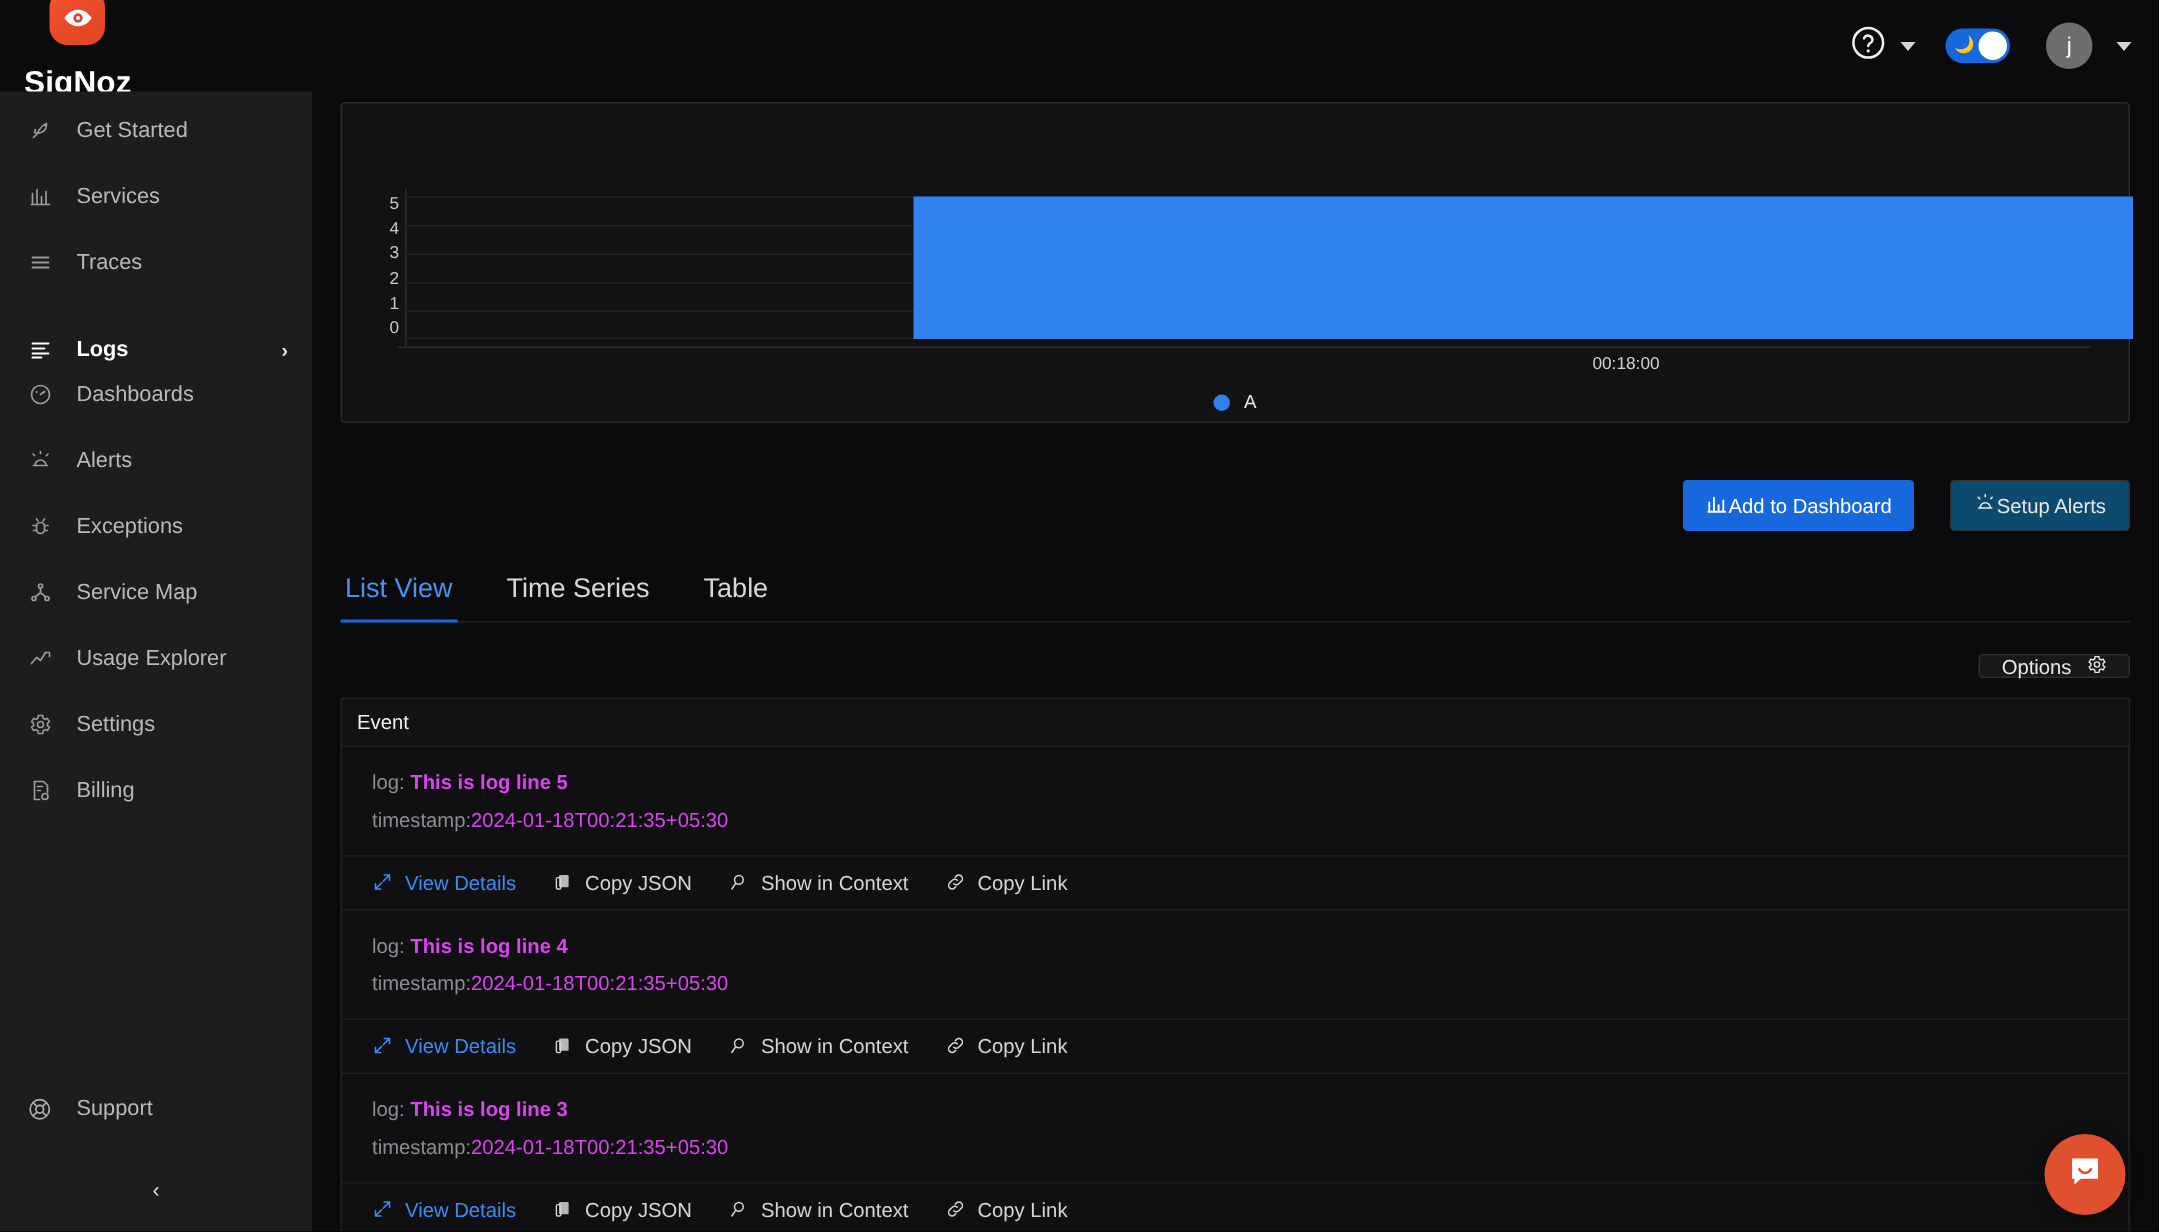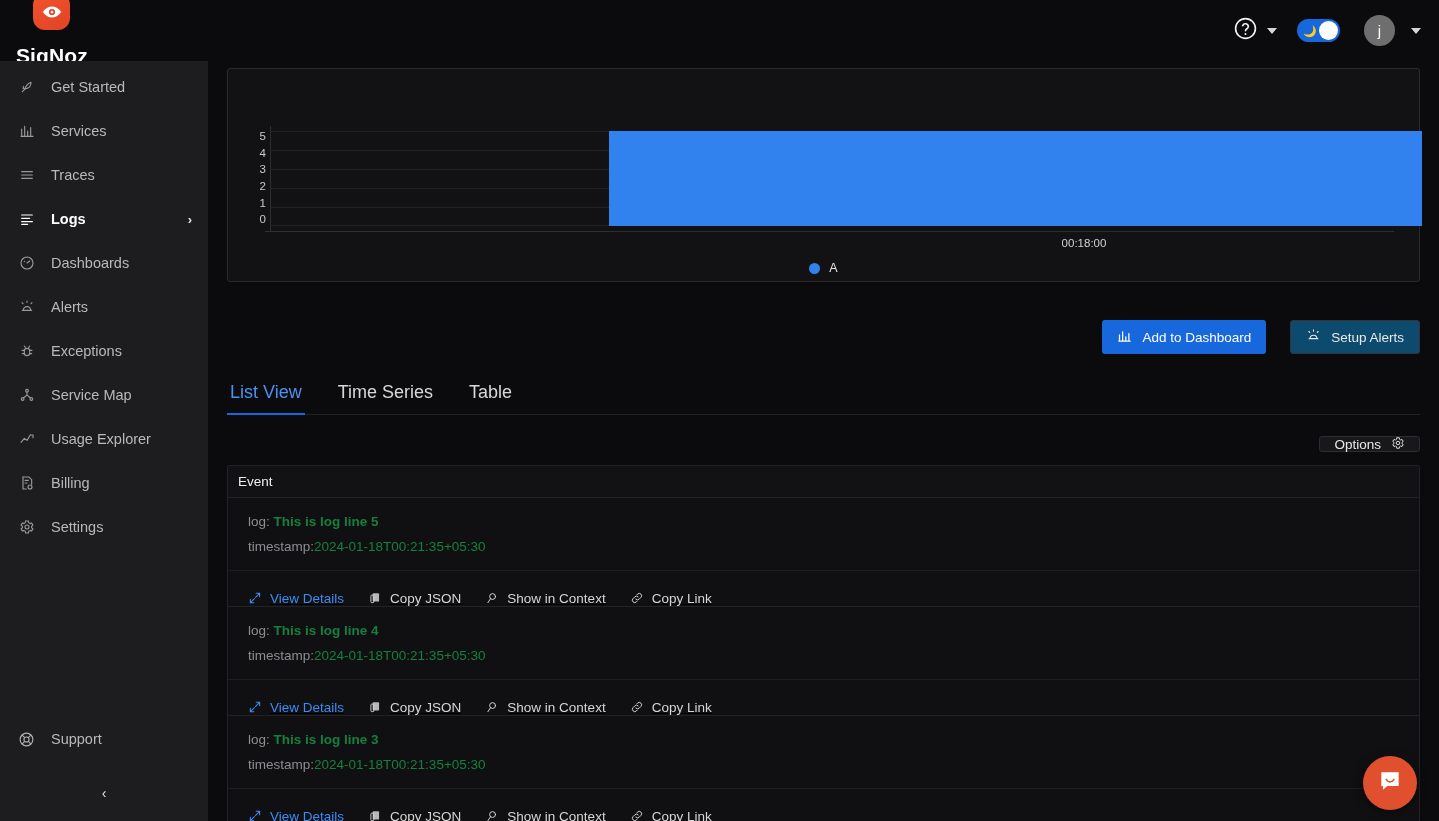--- a/index.html
+++ b/index.html
@@ -97,21 +97,21 @@
     display: flex;
     align-items: center;
     padding: 0 16px 0 18px;
     gap: 16px;
     color: #b9b9b9;
     font-size: 14.5px;
     cursor: pointer;
     position: relative;
   }
   .nav-item .ic { width: 17px; height: 17px; flex: 0 0 17px; display:flex; align-items:center; justify-content:center; }
-  .nav-item.active { color: #ffffff; font-weight: bold; }
+  .nav-item.active { color: #ffffff; font-weight: bold; align-items: flex-end; }
   .nav-item .chev { margin-left: auto; font-size: 13px; color: #e6e6e6; }
   .sidebar-bottom { padding-bottom: 10px; }
   .support-item { margin-bottom: 14px; }
   .collapse-row {
     height: 36px;
     display: flex; align-items: center; justify-content: center;
     color: #e0e0e0;
     font-size: 14px;
     cursor: pointer;
   }
@@ -183,21 +183,21 @@
   .legend .dot { width: 11px; height: 11px; border-radius: 50%; background: #3182ef; }
   .legend .lbl { font-size: 12.5px; color: #e4e4e4; }
 
   
   .action-row {
     display: flex; justify-content: flex-end; gap: 24px;
     margin-top: 38px;
   }
   .btn {
     height: 34px;
-    display: inline-flex; align-items: center; gap: 10px;
+    display: inline-flex; align-items: center; gap: 0;
     padding: 0 15px;
     font-size: 13.5px;
     border-radius: 3px;
     cursor: pointer;
     white-space: nowrap;
   }
   .btn-primary { background: #1668dc; color: #ffffff; }
   .btn-secondary { background: #0c4a6e; color: #e8e8e8; border: 1px solid #33333a; }
 
   
@@ -251,29 +251,28 @@
     font-size: 13.5px;
     color: #efefef;
     border-bottom: 1px solid #232327;
     background: #121214;
   }
   .log-row { border-bottom: 1px solid #232327; }
   .log-row:last-child { border-bottom: none; }
   .log-fields { padding: 12px 10px 10px 20px; }
   .log-line { line-height: 1.85; font-size: 13.5px; white-space: nowrap; }
   .log-key { color: #8d8d92; }
-  .log-val { color: #15803d; }
+  .log-val { color: #d946ef; }
   .log-val.bold { font-weight: bold; }
   .log-actions {
-    display: flex; align-items: flex-end;
+    display: flex; align-items: center;
     gap: 24px;
     height: 36px;
     padding-left: 20px;
     border-top: 1px solid #1e1e21;
-    text-decoration: underline;
   }
   .log-action {
     display: inline-flex; align-items: center; gap: 8px;
     font-size: 13.5px;
     color: #d5d5d5;
     cursor: pointer;
     white-space: nowrap;
   }
   .log-action.primary { color: #3d8bf5; }
   .log-action .ic { display: inline-flex; }
@@ -421,38 +420,38 @@
             <svg width="16" height="16" viewBox="0 0 24 24" fill="none" stroke="#9a9a9a" stroke-width="1.7" stroke-linecap="round" stroke-linejoin="round">
               <path d="M3 17l5-6 4 3 5-8"></path>
                 <path d="M17 6h4v4"></path>
             </svg>
           </span>
           <span>Usage Explorer</span>
         </div>
 
         <div class="nav-item">
           <span class="ic">
+            <svg width="16" height="16" viewBox="0 0 24 24" fill="none" stroke="#9a9a9a" stroke-width="1.6">
+              <circle cx="12" cy="12" r="3"></circle>
+              <path d="M19 12a7 7 0 00-.1-1.2l2-1.5-2-3.4-2.3 1a7 7 0 00-2-1.2L14.2 3H9.8l-.4 2.7a7 7 0 00-2 1.2l-2.3-1-2 3.4 2 1.5A7 7 0 005 12c0 .4 0 .8.1 1.2l-2 1.5 2 3.4 2.3-1c.6.5 1.3.9 2 1.2l.4 2.7h4.4l.4-2.7c.7-.3 1.4-.7 2-1.2l2.3 1 2-3.4-2-1.5c.1-.4.1-.8.1-1.2z"></path>
+            </svg>
+          </span>
+          <span>Settings</span>
+        </div>
+
+        <div class="nav-item">
+          <span class="ic">
             <svg width="16" height="16" viewBox="0 0 24 24" fill="none" stroke="#9a9a9a" stroke-width="1.7" stroke-linecap="round">
               <path d="M6 3h9l4 4v7"></path>
                 <path d="M6 3v18h5"></path>
                 <path d="M9 8h5M9 12h3"></path>
               <circle cx="16.5" cy="18" r="3"></circle>
             </svg>
           </span>
           <span>Billing</span>
-        </div>
-
-        <div class="nav-item">
-          <span class="ic">
-            <svg width="16" height="16" viewBox="0 0 24 24" fill="none" stroke="#9a9a9a" stroke-width="1.6">
-              <circle cx="12" cy="12" r="3"></circle>
-              <path d="M19 12a7 7 0 00-.1-1.2l2-1.5-2-3.4-2.3 1a7 7 0 00-2-1.2L14.2 3H9.8l-.4 2.7a7 7 0 00-2 1.2l-2.3-1-2 3.4 2 1.5A7 7 0 005 12c0 .4 0 .8.1 1.2l-2 1.5 2 3.4 2.3-1c.6.5 1.3.9 2 1.2l.4 2.7h4.4l.4-2.7c.7-.3 1.4-.7 2-1.2l2.3 1 2-3.4-2-1.5c.1-.4.1-.8.1-1.2z"></path>
-            </svg>
-          </span>
-          <span>Settings</span>
         </div>
       </div>
 
       <div class="sidebar-bottom">
         <div class="nav-item support-item">
           <span class="ic">
             <svg width="19" height="19" viewBox="0 0 24 24" fill="none" stroke="#b0b0b0" stroke-width="1.6">
               <circle cx="12" cy="12" r="9"></circle>
                 <circle cx="12" cy="12" r="3.6"></circle>
               <path d="M5.6 5.6l3.8 3.8M18.4 5.6l-3.8 3.8M5.6 18.4l3.8-3.8M18.4 18.4l-3.8-3.8"></path>

